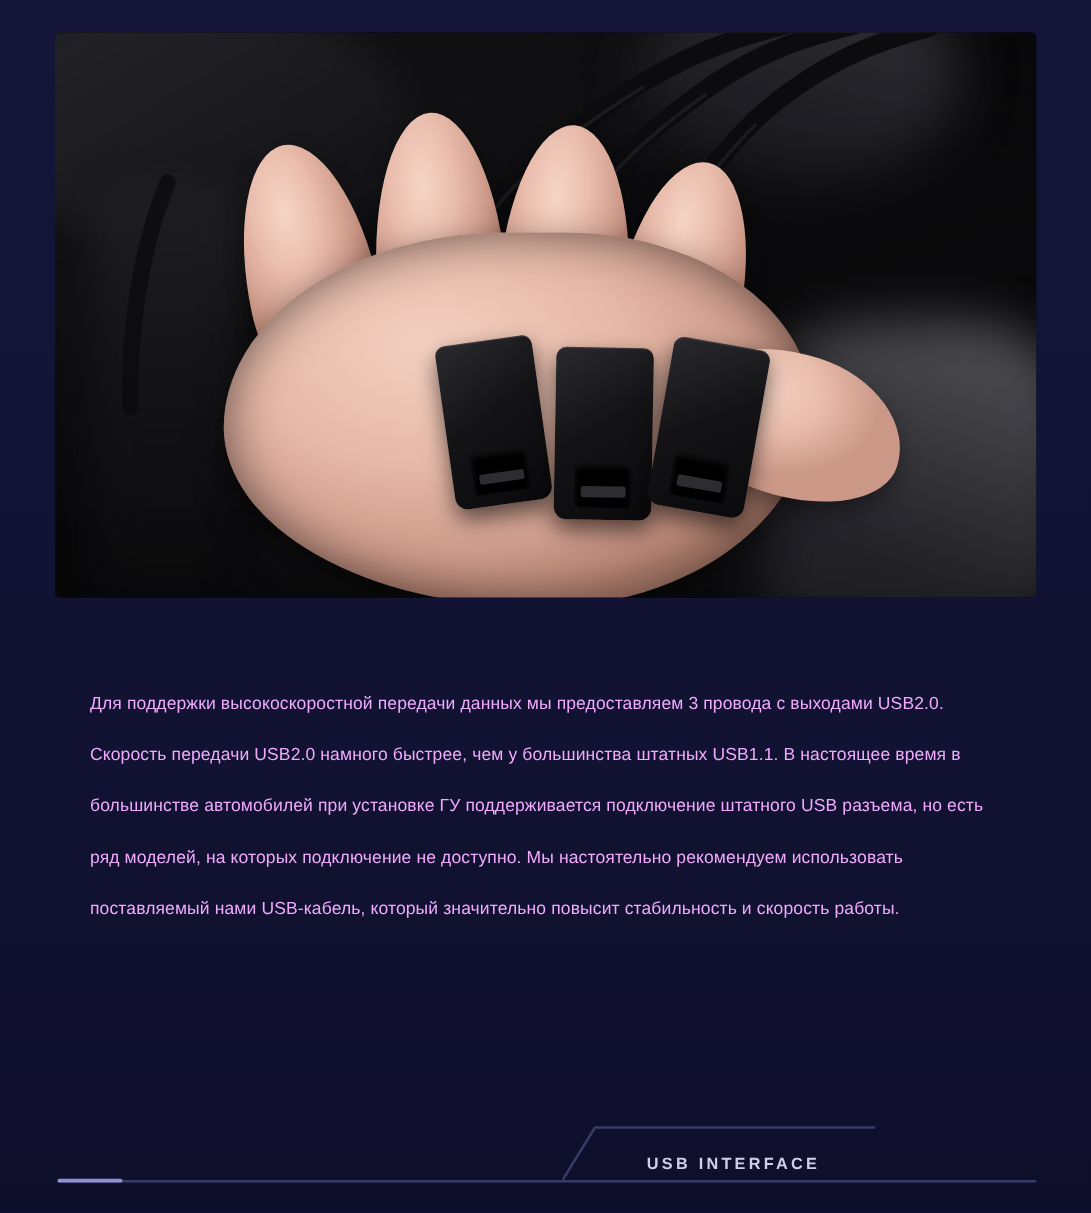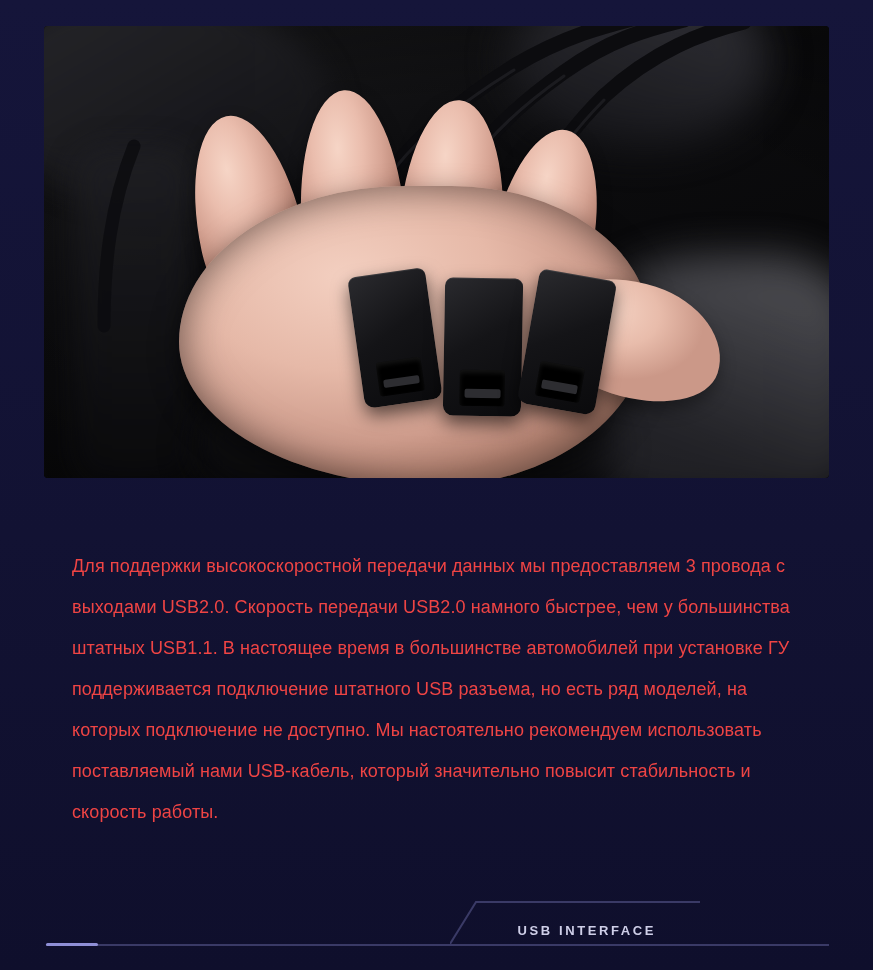--- a/index.html
+++ b/index.html
@@ -142,22 +142,22 @@
   .p1 { left: 252px; top: 206px; width: 78px; height: 132px; transform: rotate(-8deg); }
   .p2 { left: 340px; top: 212px; width: 78px; height: 138px; transform: rotate(1deg); }
   .p3 { left: 424px; top: 208px; width: 78px; height: 136px; transform: rotate(10deg); }
 
   
   .copy {
     position: absolute;
     left: 72px;
     top: 528px;
     width: 730px;
-    color: #ef4444;
-    font-size: 18px;
+    color: #f0abfc;
+    font-size: 14px;
     line-height: 41px;
     letter-spacing: 0.1px;
     font-weight: 400;
   }
 
   
   .footer {
     position: absolute;
     left: 0;
     bottom: 0;

